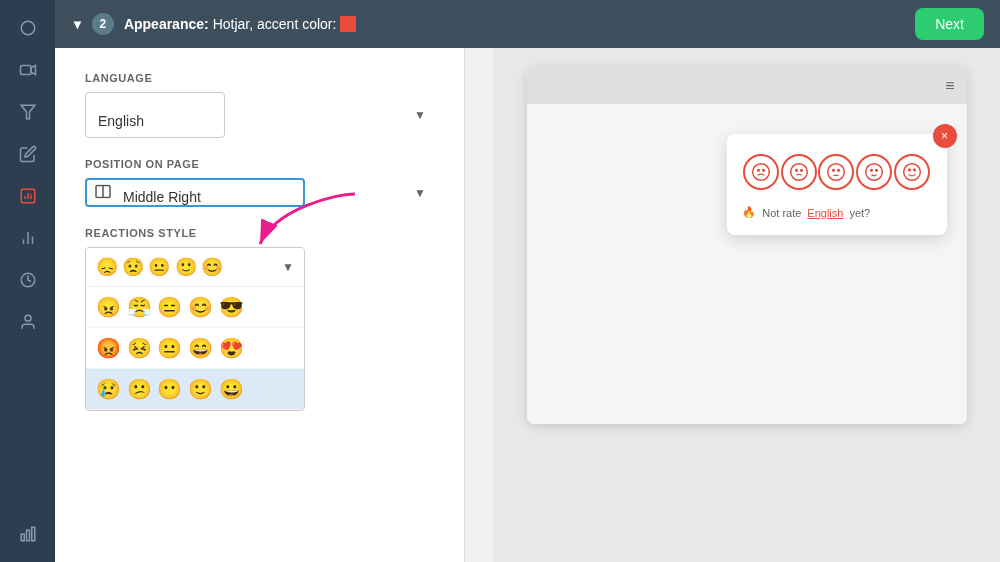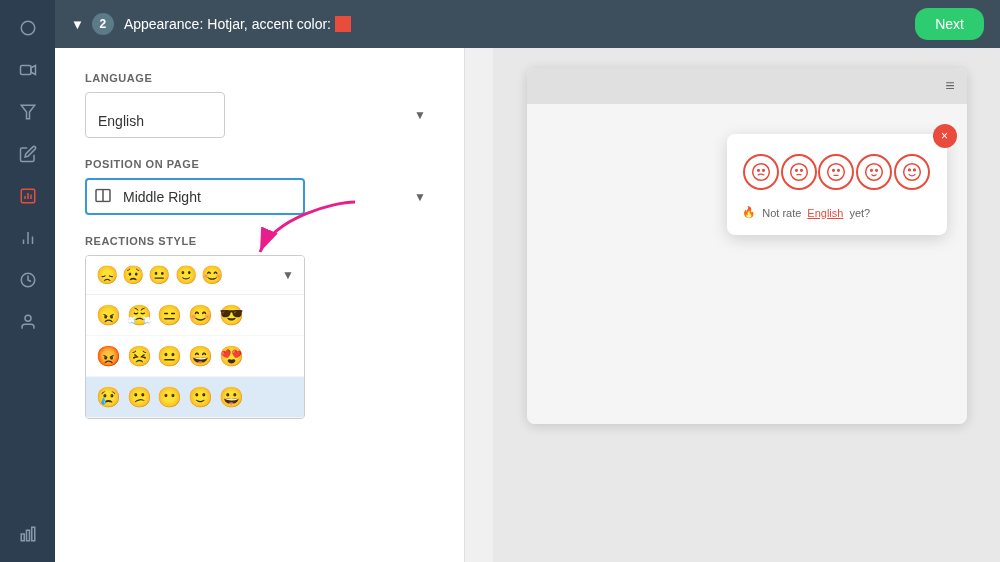--- a/index.html
+++ b/index.html
@@ -74,21 +74,21 @@
       display: inline-block;
       margin-left: 4px;
       vertical-align: middle;
     }
     .next-btn {
       margin-left: auto;
       background: #2ecc71;
       color: #fff;
       border: none;
       padding: 8px 20px;
-      border-radius: 13px;
+      border-radius: 8px;
       font-size: 14px;
       cursor: pointer;
       font-weight: 500;
     }
 
     
     .content-area {
       flex: 1;
       display: flex;
       overflow: hidden;
@@ -139,21 +139,21 @@
 
     .position-select-wrap {
       position: relative;
       margin-bottom: 20px;
     }
     .position-select {
       width: 220px;
       appearance: none;
       border: 2px solid #3498db;
       border-radius: 4px;
-      padding: 9px 30px 8px 36px;
+      padding: 9px 30px 0 36px;
       font-size: 14px;
       color: #333;
       background: #fff;
       cursor: pointer;
     }
     .position-icon {
       position: absolute;
       left: 10px;
       top: 50%;
       transform: translateY(-50%);
@@ -380,21 +380,21 @@
         <rect x="17" y="3" width="4" height="18"></rect>
       </svg>
   </div>
 </div>
 
 <div class="main">
 
   <div class="section-header">
     <span style="margin-right:8px; cursor:pointer; font-size:13px;">▼</span>
     <div class="step-num">2</div>
-    <span style="font-weight:400; margin-right:4px;">Appearance:</span>
+    <span style="font-weight:700; margin-right:4px;">Appearance:</span>
     <span>Hotjar, accent color:</span>
     <span class="accent-swatch"></span>
     <button class="next-btn">Next</button>
   </div>
 
   <div class="content-area">
 
     <div class="left-panel">
 
       <div class="field-label">LANGUAGE</div>

